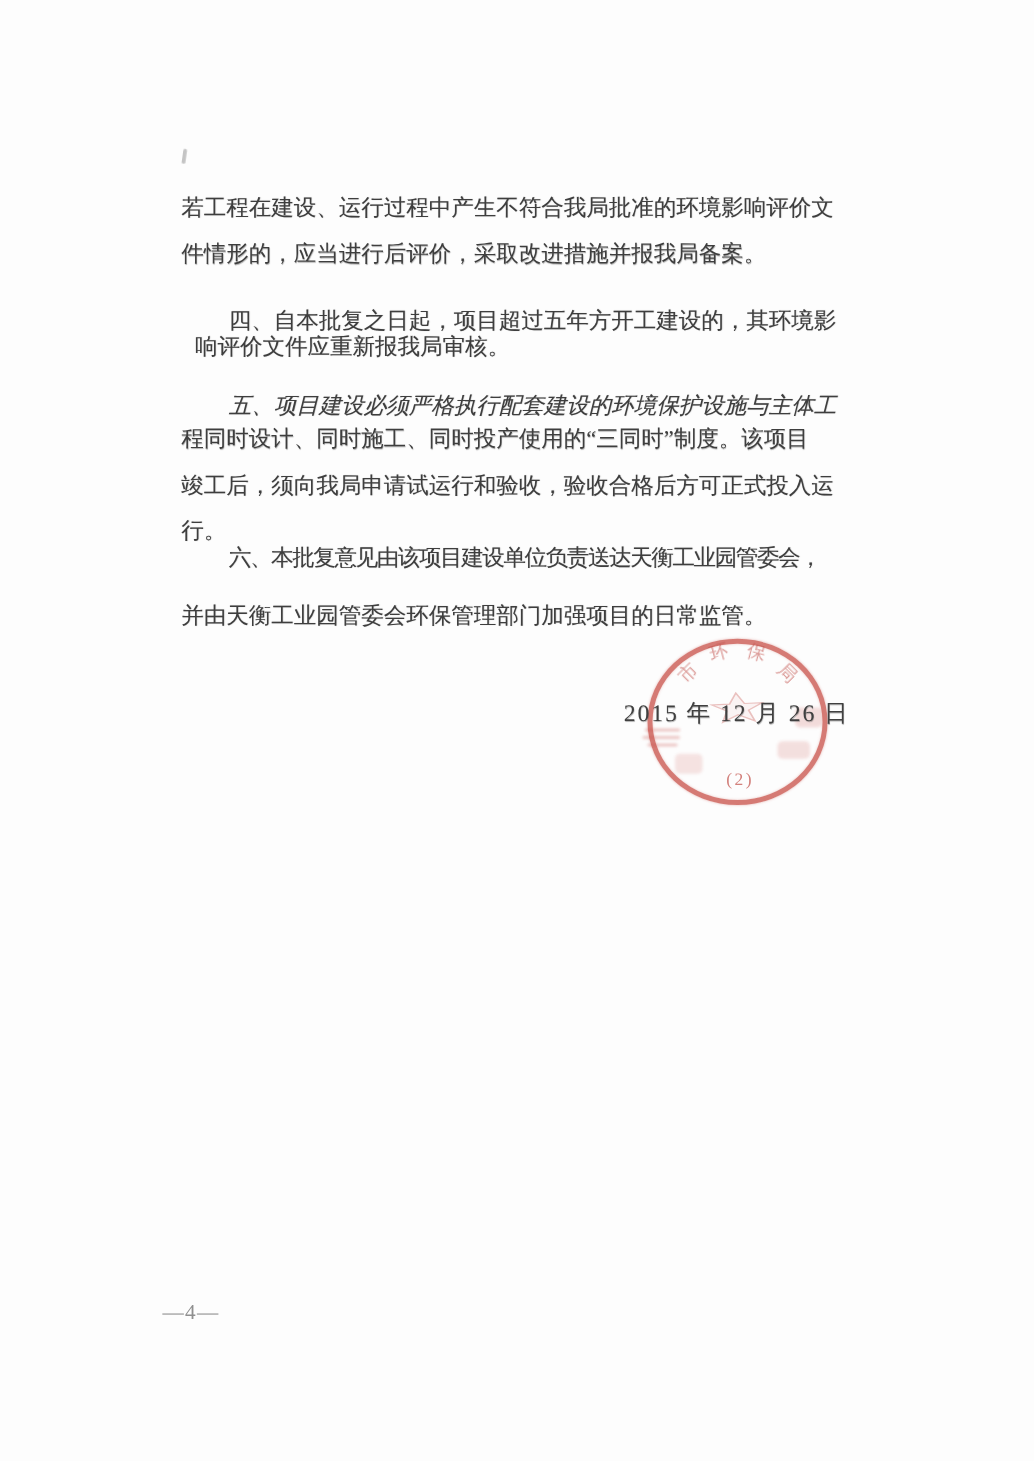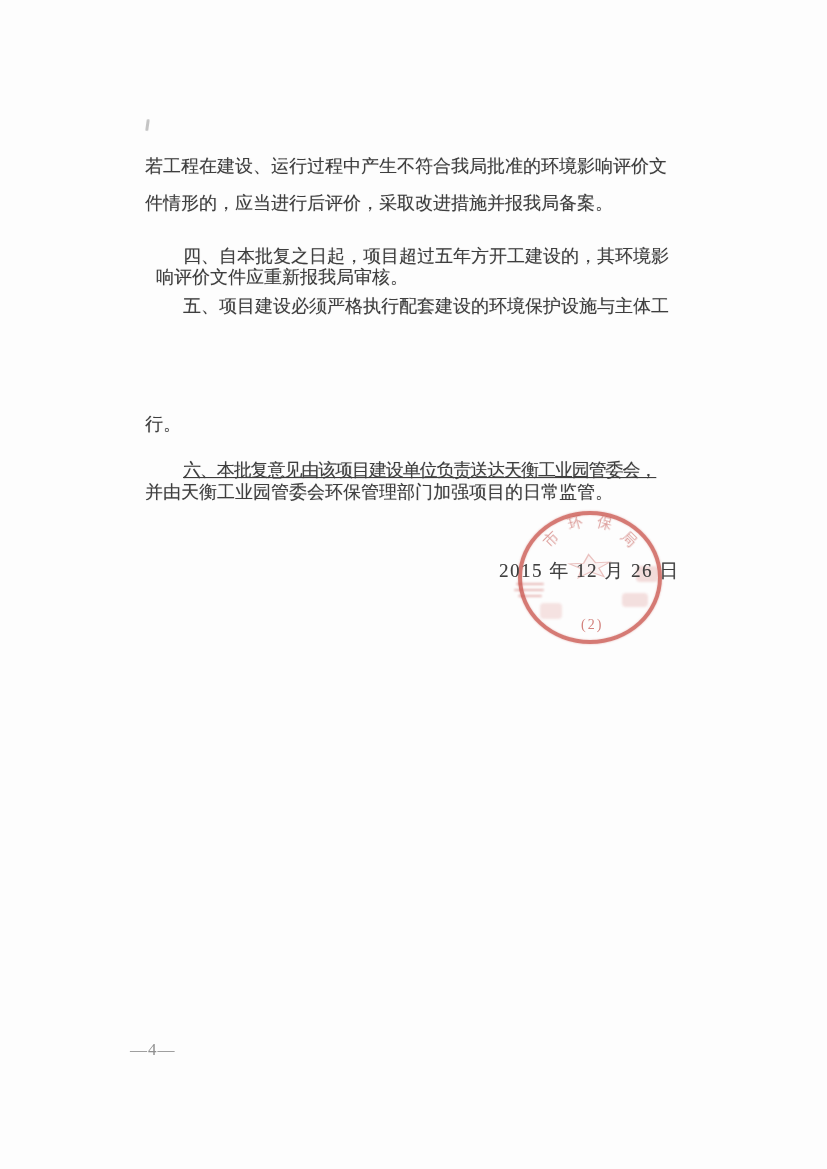--- a/index.html
+++ b/index.html
@@ -21,25 +21,25 @@
     color: #3e3e3e;
     letter-spacing: 0px;
     white-space: nowrap;
     text-shadow: 0.3px 0.3px 0.7px rgba(80,80,80,0.45);
   }
   .indent { left: 183px; }
   .l1  { top: 154px; }
   .l2  { top: 191px; }
   .l3  { top: 228px; margin-top: 16px; }
   .l4  { top: 265px; padding-left: 11px; }
-  .l5  { top: 294px; }
+  .l5  { top: 312px; font-style: italic; }
   .l6  { top: 339px; }
   .l7  { top: 376px; }
   .l8  { top: 412px; }
-  .l9  { top: 458px; letter-spacing: -1.1px; text-decoration: underline; }
+  .l9  { top: 434px; letter-spacing: -1.1px; }
   .l10 { top: 480px; }
 
   
   .speck {
     position: absolute; left: 146px; top: 119px;
     width: 3px; height: 12px;
     background: rgba(150,150,150,0.55);
     border-radius: 2px;
     transform: rotate(8deg);
     filter: blur(0.6px);
@@ -125,20 +125,22 @@
 
 <div class="page">
 
   <div class="speck"></div>
 
   <div class="line l1">若工程在建设、运行过程中产生不符合我局批准的环境影响评价文</div>
   <div class="line l2">件情形的，应当进行后评价，采取改进措施并报我局备案。</div>
   <div class="line l3 indent">四、自本批复之日起，项目超过五年方开工建设的，其环境影</div>
   <div class="line l4">响评价文件应重新报我局审核。</div>
   <div class="line l5 indent">五、项目建设必须严格执行配套建设的环境保护设施与主体工</div>
+  <div class="line l6">程同时设计、同时施工、同时投产使用的“三同时”制度。该项目</div>
+  <div class="line l7">竣工后，须向我局申请试运行和验收，验收合格后方可正式投入运</div>
   <div class="line l8">行。</div>
   <div class="line l9 indent">六、本批复意见由该项目建设单位负责送达天衡工业园管委会，</div>
   <div class="line l10">并由天衡工业园管委会环保管理部门加强项目的日常监管。</div>
 
   <div class="seal">
     <div class="seal-ring"></div>
 
     <svg class="seal-star" width="46" height="46" viewBox="-25 -25 50 50">
       <polygon points="0,-22 6.5,-7 22,-7 9.5,2.5 14,18 0,8.5 -14,18 -9.5,2.5 -22,-7 -6.5,-7" fill="rgba(214,110,104,0.12)" stroke="rgba(196,78,72,0.6)" stroke-width="1.6"></polygon>
     </svg>

